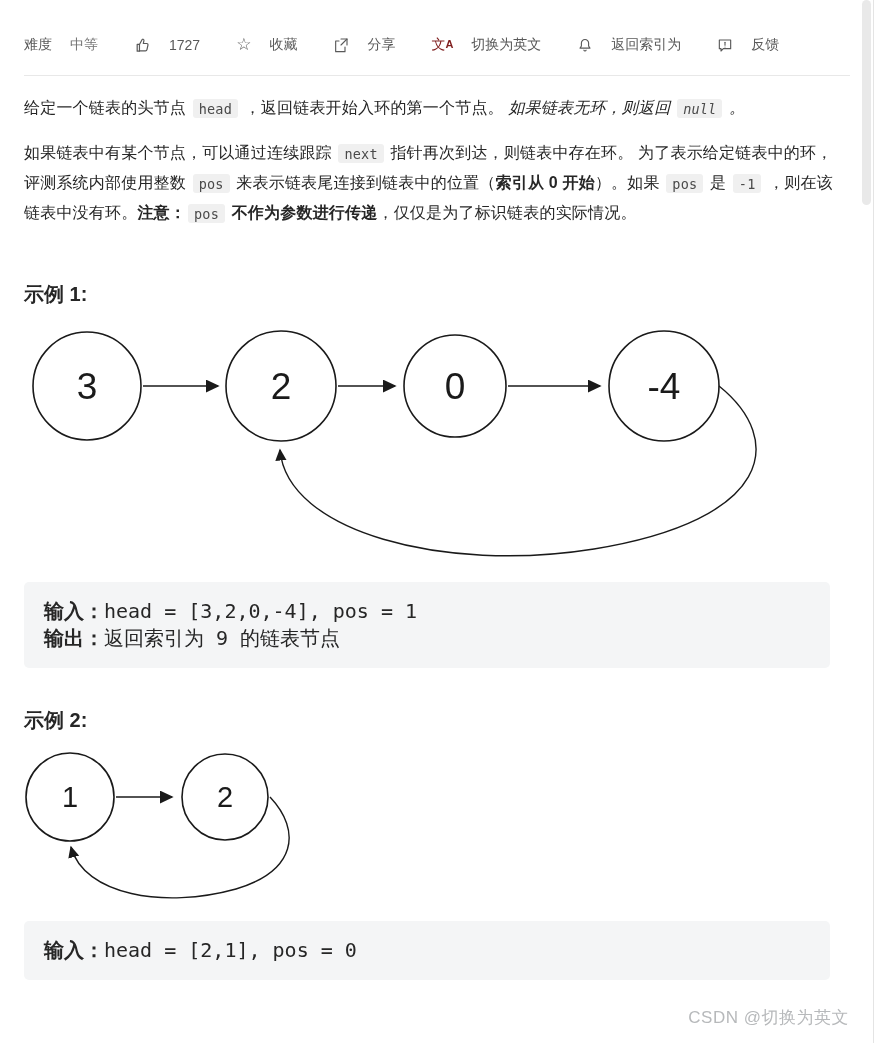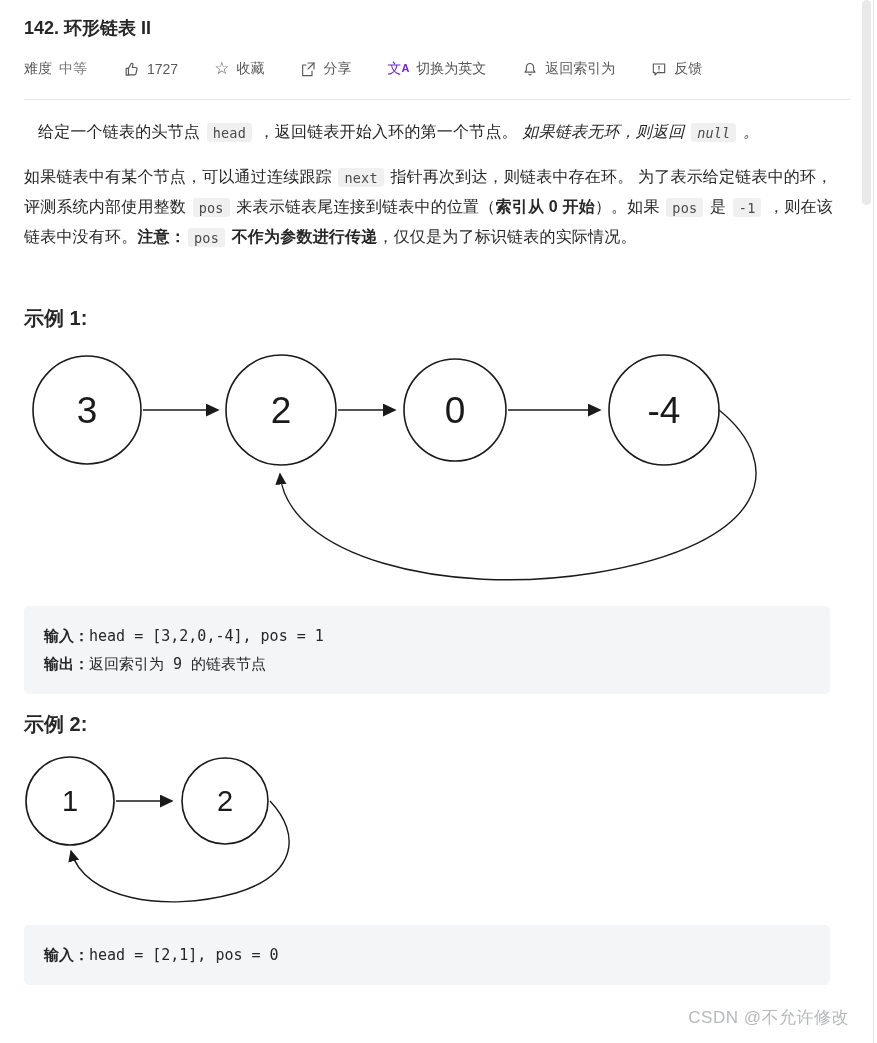--- a/index.html
+++ b/index.html
@@ -4,69 +4,68 @@
 <style>
   * { box-sizing: border-box; margin: 0; padding: 0; }
   html,body { width:877px; height:1043px; overflow:hidden; background:#fff;
     font-family:"Liberation Sans", sans-serif; }
   .page { position:relative; width:877px; height:1043px; padding:16px 27px 0 24px; }
 
   
   .title { font-size:18px; font-weight:700; color:#262626; line-height:24px; }
   .toolbar { display:flex; align-items:center; gap:36px; margin-top:20px;
     font-size:14px; color:#595959; }
-  .tb-item { display:flex; align-items:center; gap:7px; cursor:pointer; white-space:nowrap; }
+  .tb-item { display:flex; align-items:center; gap:18px; cursor:pointer; white-space:nowrap; }
   .difficulty-medium { color:#737373; }
   .icon svg { display:block; }
   .star-glyph { font-size:17px; line-height:16px; color:#595959; }
-  .translate-glyph { font-size:14px; color:#6d28d9; letter-spacing:0; }
+  .translate-glyph { font-size:14px; color:#7f1d1d; letter-spacing:0; }
   .translate-glyph .a { font-size:11px; font-weight:700; vertical-align:1px; }
   .divider { border:none; border-top:1px solid #e8e8e8; margin-top:21px; }
 
   
   .desc p { width:822px; font-size:16px; line-height:30px; color:#262626; letter-spacing:.2px; }
-  .p1 { margin-top:17px;margin-left:14px; }
+  .p1 { margin-top:17px; }
   .p2 { margin-top:15px; }
   .p3 { margin-top:16px; }
   .sg-t {}
   .sg-b { font-weight:700; }
   .sg-i { font-style:italic; }
   .sg-c, .sg-ic { font-family:"DejaVu Sans Mono", monospace; font-size:13.5px;
     background:#f0f0f0; color:#4a4a4a; padding:1.5px 6px; border-radius:3px; margin:0 2px; }
   .sg-ic { font-style:italic; }
 
   .example-heading { margin-top:53px; font-size:20px; font-weight:700; color:#262626; }
-  .example-heading.second { margin-top:17px; }
+  .example-heading.second { margin-top:39px; }
 
   .diagram1 { display:block; margin-top:10px; }
   .diagram2 { display:block; margin-top:9px; }
   .node-text { font-family:"Liberation Sans", sans-serif; fill:#1a1a1a; }
 
   .io-box { width:806px; background:#f4f5f6; border-radius:5px; padding:16px 20px; }
   .box1 { margin-top:14px; }
   .box2 { margin-top:10px; }
-  .io-row { font-size:15px; line-height:27px; color:#262626;
+  .io-row { font-size:20px; line-height:27px; color:#262626;
     font-family:"DejaVu Sans Mono", monospace; }
   .io-label { font-family:"Liberation Sans", sans-serif; font-weight:700; color:#262626; }
 
   .watermark { position:absolute; top:1006px; right:28px; font-size:17px;
     color:#b7b9bb; letter-spacing:.5px;
     text-shadow: 1px 1px 0 rgba(255,255,255,.95); }
 
   
   .scroll-edge { position:absolute; top:0; right:3px; width:1px; height:1043px; background:#e4e4e4; }
   .scroll-thumb { position:absolute; top:0; right:6px; width:9px; height:205px;
     background:#e9e9e9; border-radius:5px; }
 </style>
 </head>
 <body>
 
 <div class="page">
 
-  <div class="title">142. 环形链表 II</div>
 
   <div class="toolbar">
     <div class="tb-item">
       <span>难度</span>
       <span class="difficulty-medium">中等</span>
     </div>
     <div class="tb-item">
       <span class="icon">
         <svg width="17" height="17" viewBox="0 0 24 24" fill="none" stroke="#595959" stroke-width="1.7" stroke-linejoin="round" stroke-linecap="round">
           <path d="M4.5 10.5h3.2v9.5H4.5z"></path>
@@ -166,17 +165,17 @@
     <text class="node-text" x="46" y="54" font-size="29" text-anchor="middle" dominant-baseline="central">1</text>
     <text class="node-text" x="201" y="54" font-size="29" text-anchor="middle" dominant-baseline="central">2</text>
   </svg>
 
   <div class="io-box box2">
     <div class="io-row">
       <span class="io-label">输入：</span><span>head = [2,1], pos = 0</span>
     </div>
   </div>
 
-  <div class="watermark">CSDN @不允许修改</div>
+  <div class="watermark">CSDN @切换为英文</div>
 
   <div class="scroll-edge"></div>
   <div class="scroll-thumb"></div>
 </div>
 
 </body></html>

